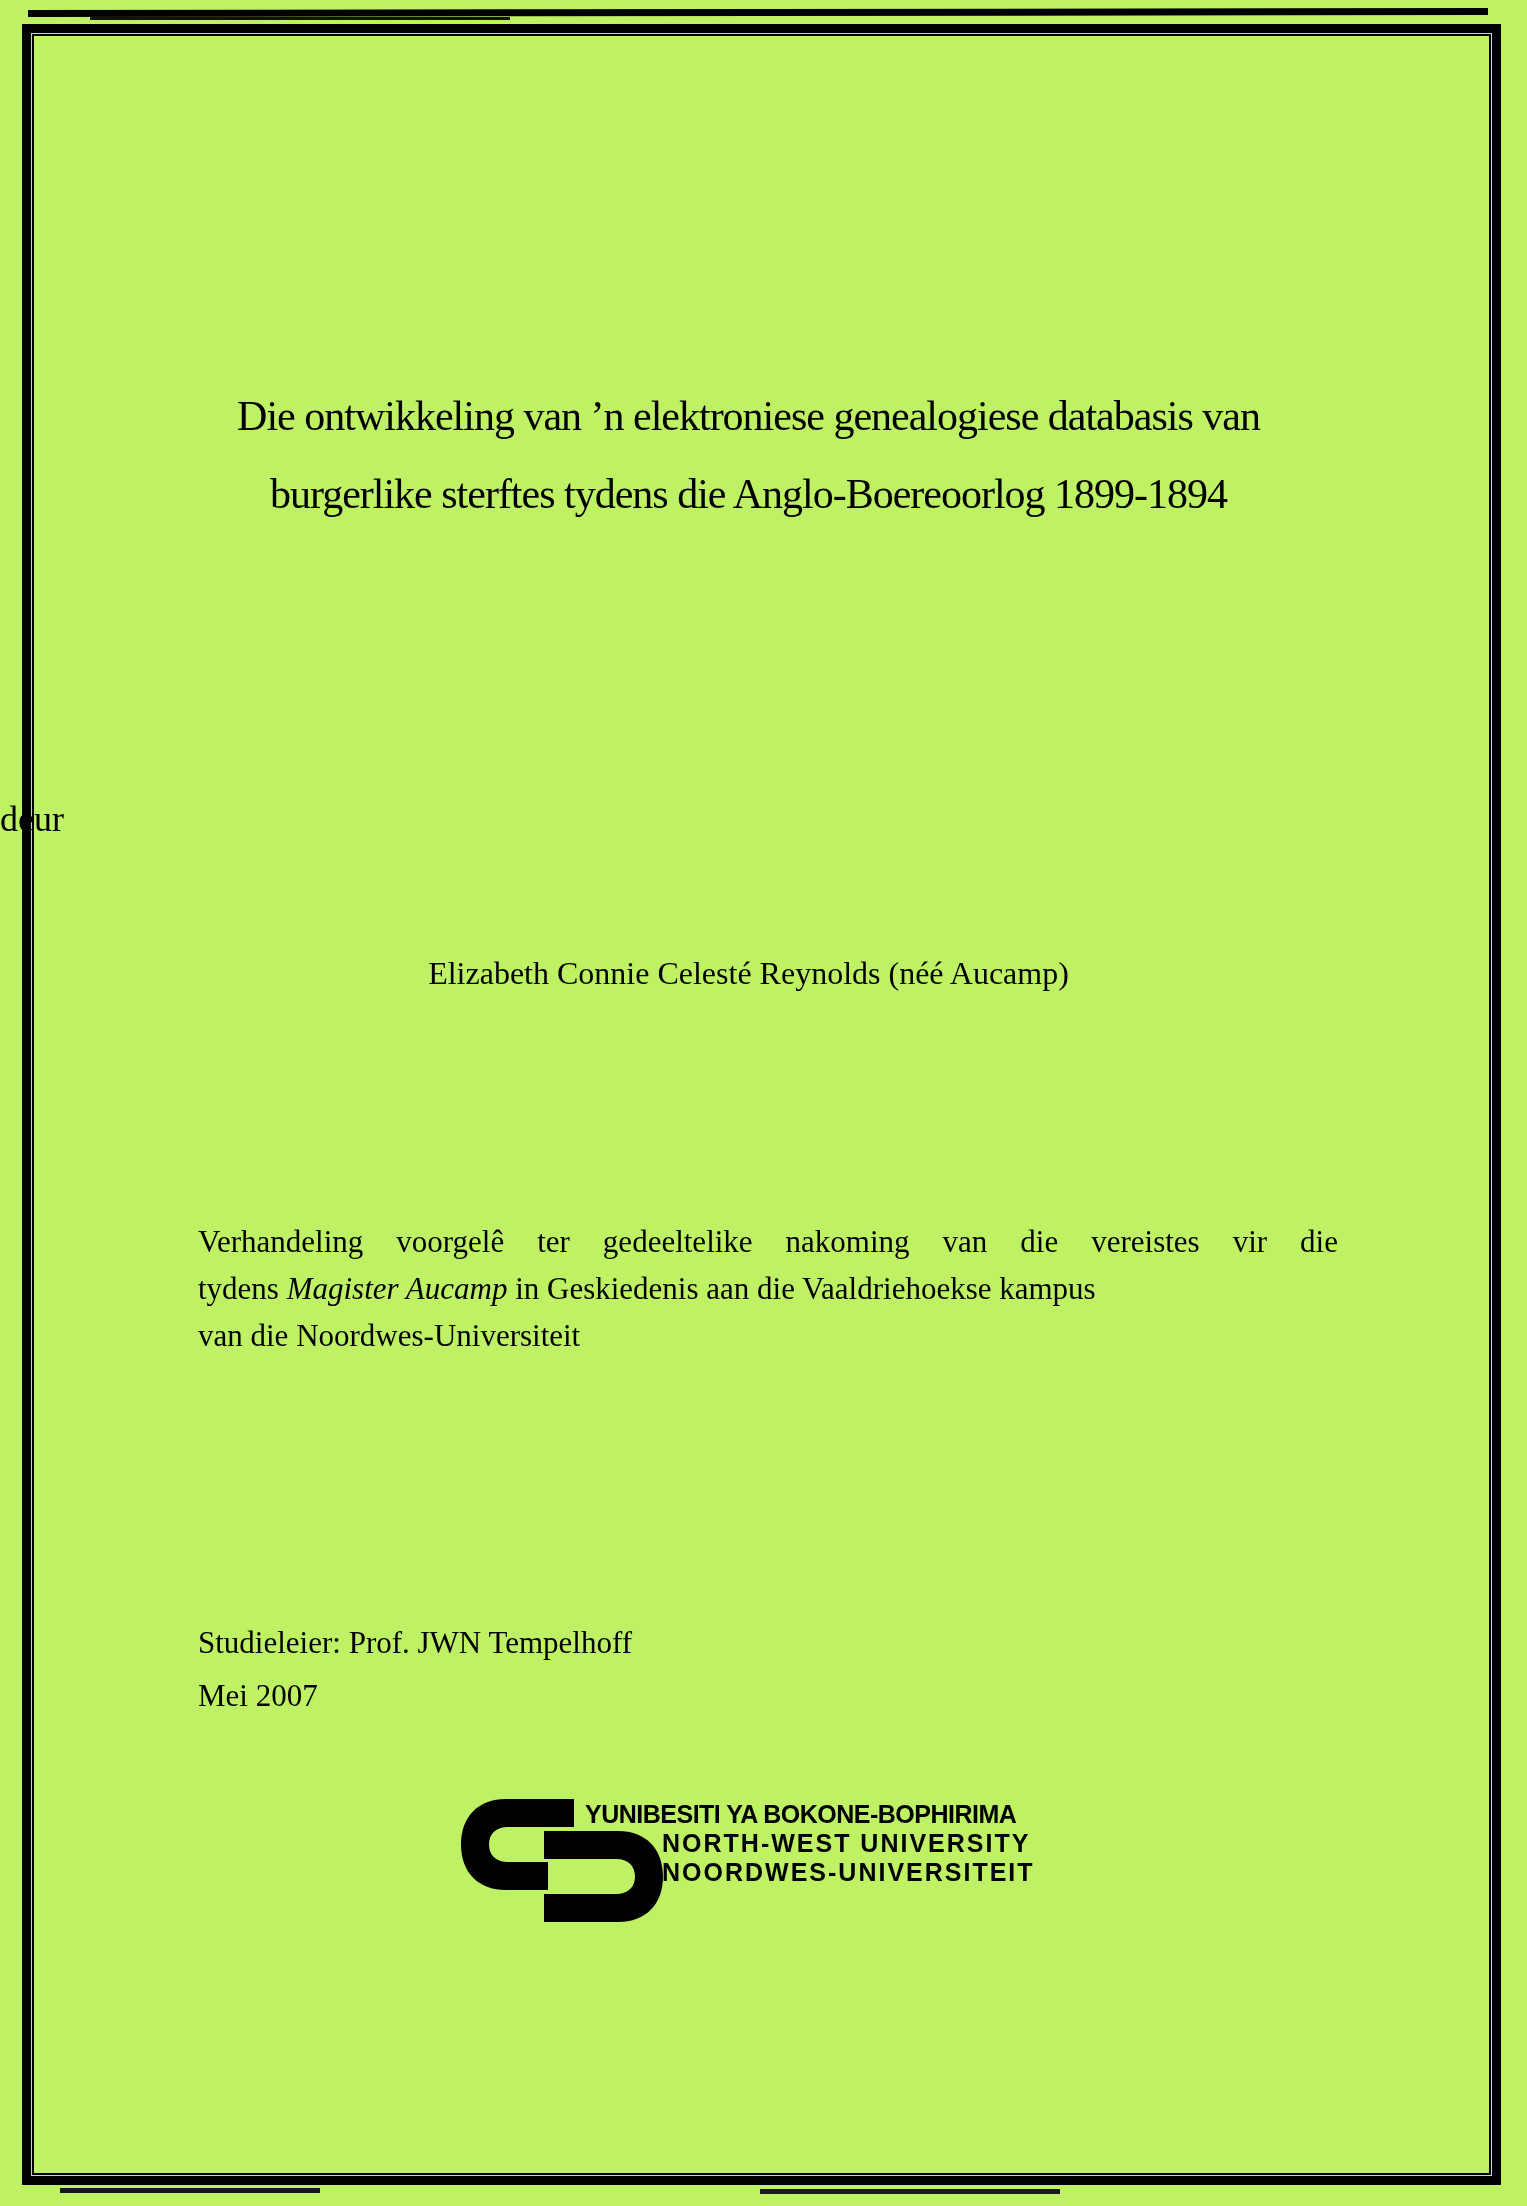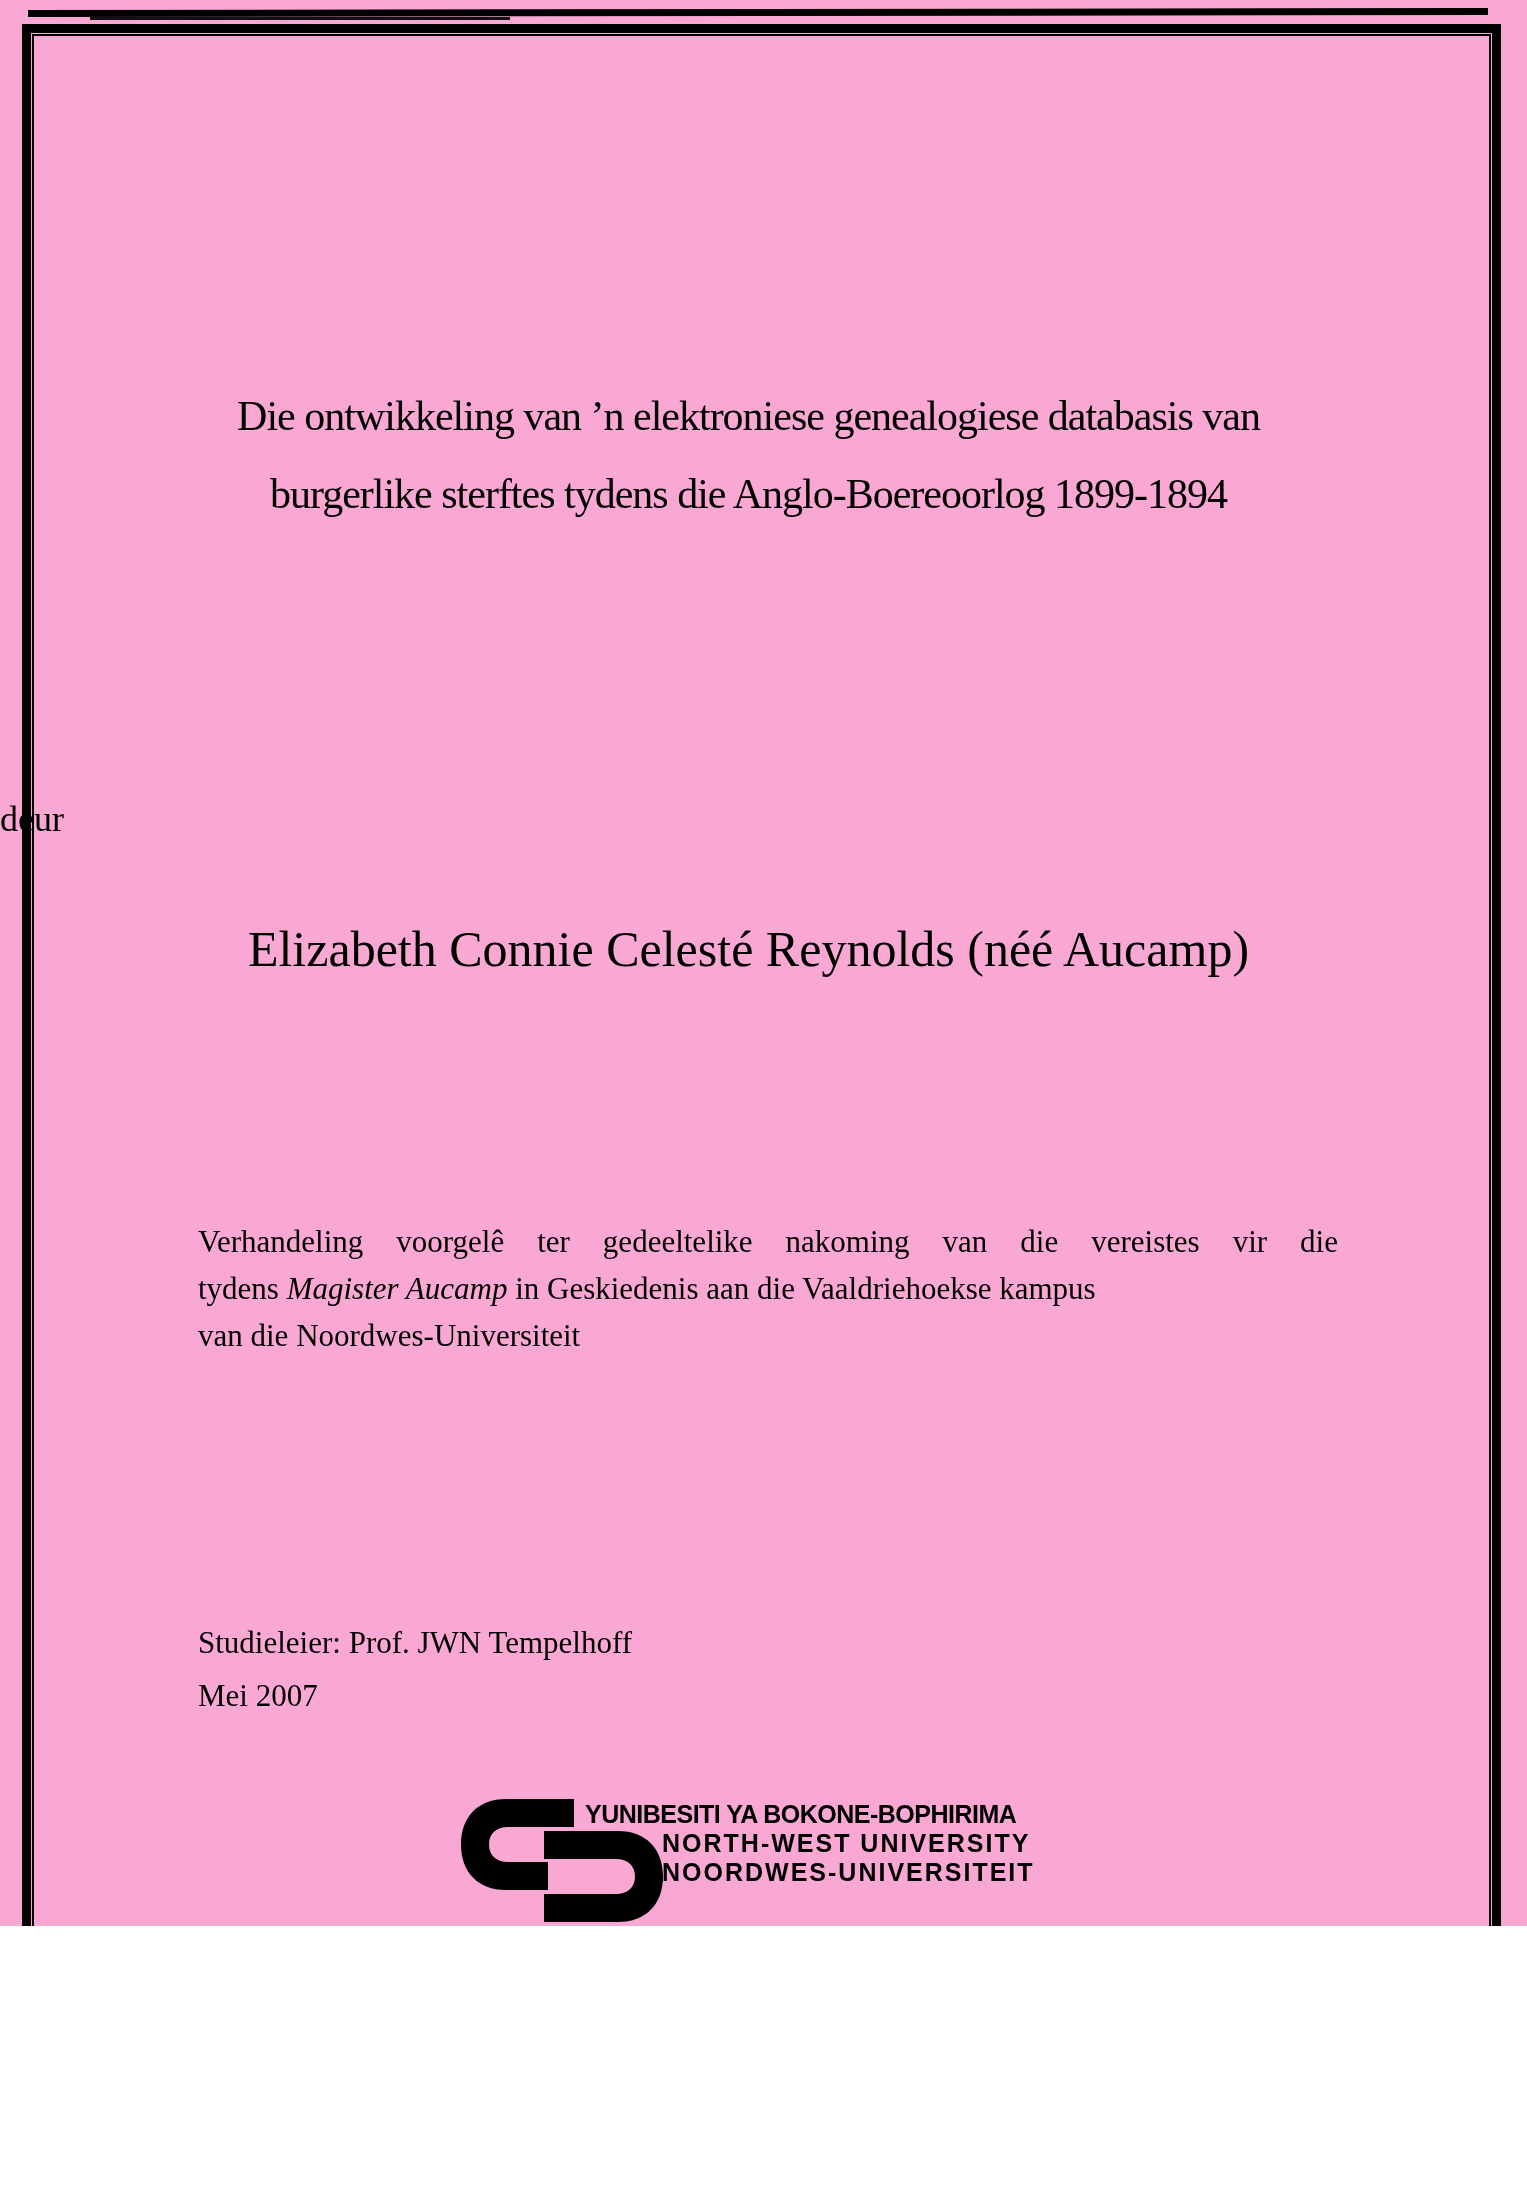--- a/index.html
+++ b/index.html
@@ -1,19 +1,19 @@
 <!DOCTYPE html>
 <html><head>
 <meta charset="utf-8">
 <style>
   html,body{margin:0;padding:0;background:#ffffff;}
   .page{
     position:relative;
-    width:1527px;height:1926px;
-    background:#f9a8d4;
+    width:1527px;height:2206px;
+    background:#bef264;
     font-family:"Liberation Serif","DejaVu Serif",serif;
     color:#000;
     overflow:hidden;
   }
   
   .scan-top{
     position:absolute;top:9px;left:28px;width:1460px;height:7px;
     background:#000;transform:skewY(-0.08deg);
   }
   .scan-top2{
@@ -41,22 +41,22 @@
     position:absolute;left:120px;right:150px;top:377px;
     text-align:center;
     font-size:42px;line-height:78px;letter-spacing:-1px;
     font-weight:400;
   }
   .byline{
     position:absolute;left:0;right:30px;top:798px;
     font-size:36px;line-height:42px;
   }
   .author{
-    position:absolute;left:0;right:30px;top:926px;
-    text-align:center;font-size:50px;line-height:46px;
+    position:absolute;left:0;right:30px;top:950px;
+    text-align:center;font-size:32px;line-height:46px;
   }
   .statement{
     position:absolute;left:198px;top:1218px;width:1140px;
     font-size:31px;line-height:47px;
   }
   .statement .justified{
     text-align:justify;text-align-last:justify;
   }
   .statement .it{font-style:italic;}
   .supervisor-block{

